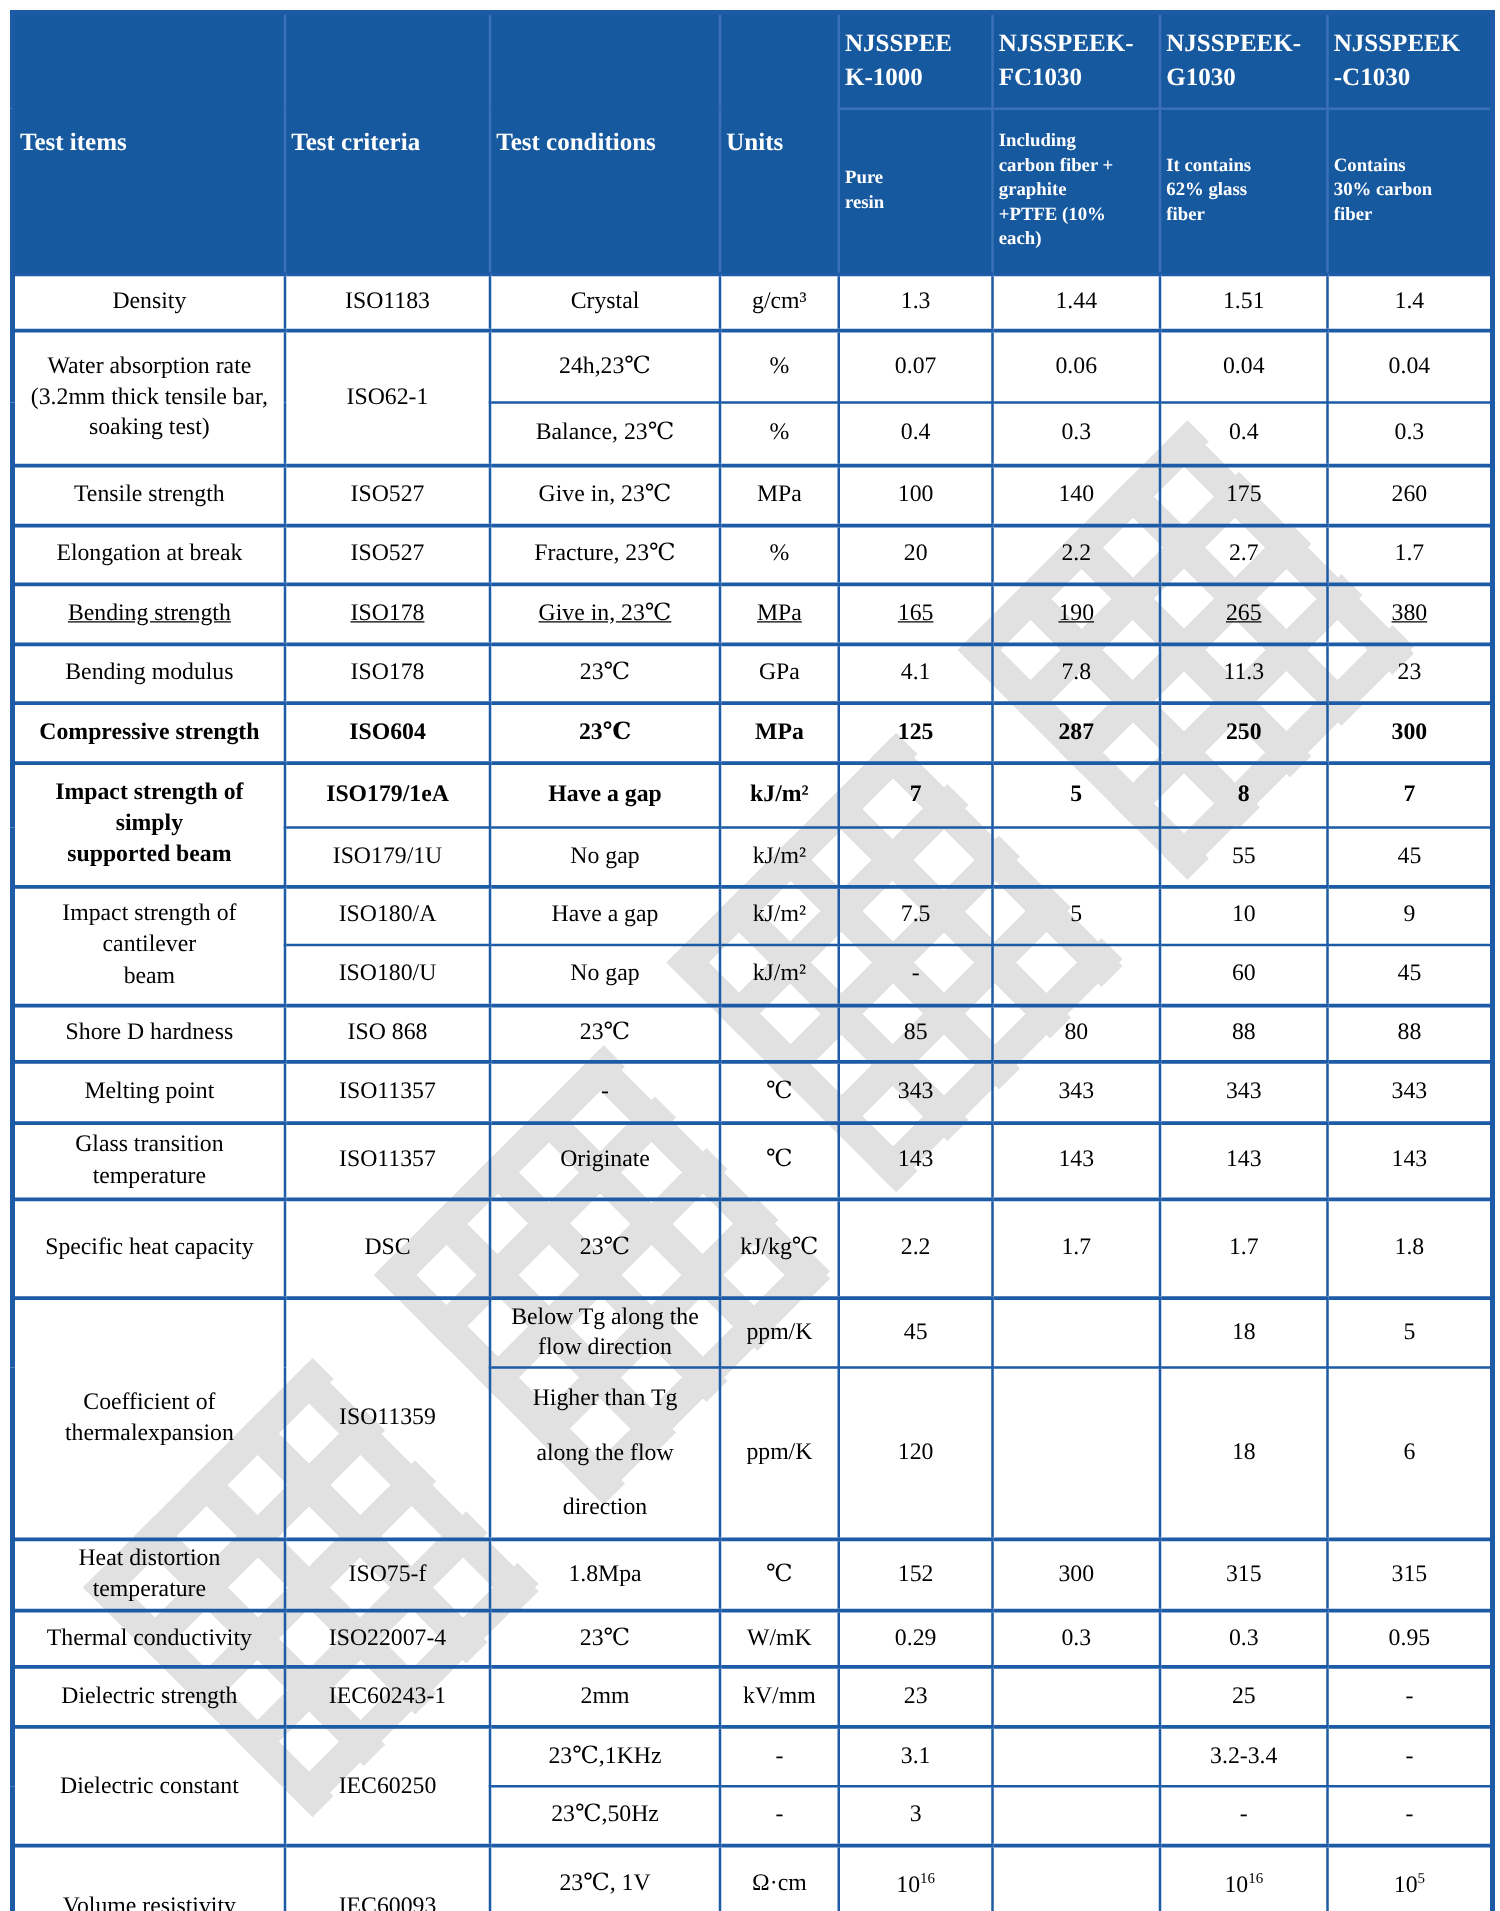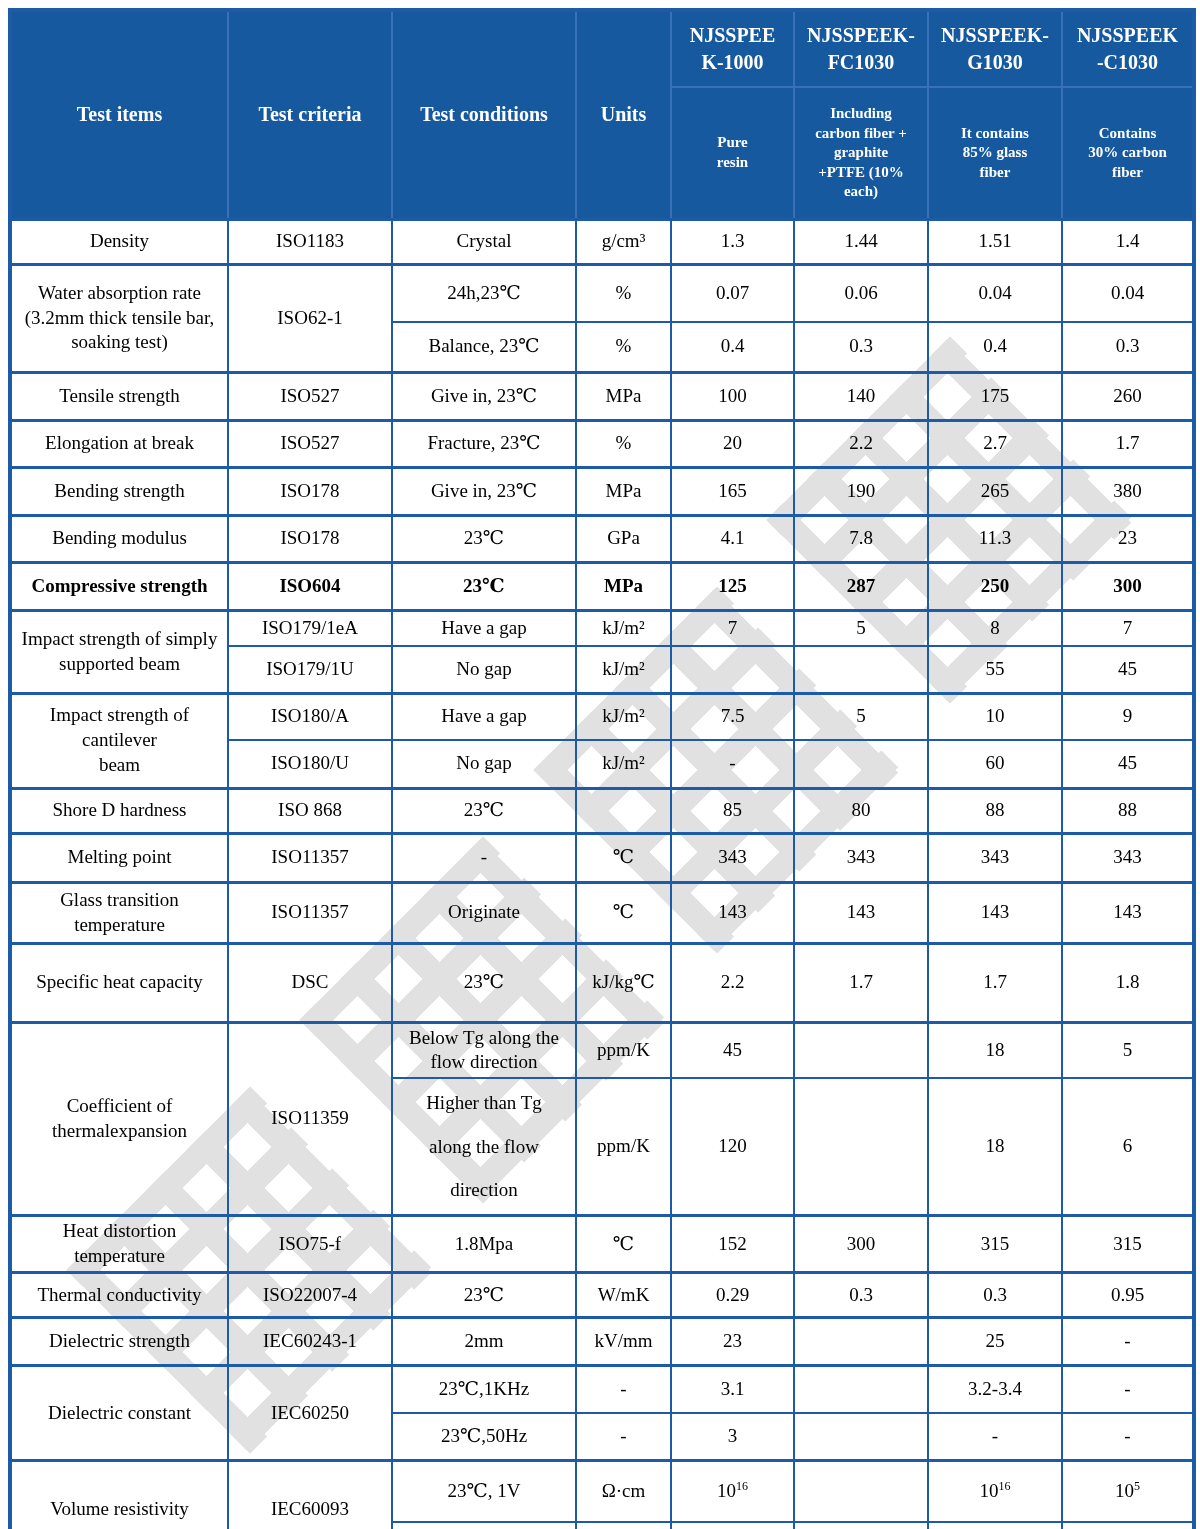--- a/index.html
+++ b/index.html
@@ -27,21 +27,21 @@
     width:1184px;
     border-collapse:collapse;table-layout:fixed;
     border:4px solid #1d5ba6;
     border-bottom:6px solid #1d5ba6;
   }
   th{
     background:#17599f;
     color:#ffffff;
     border:2px solid #3a70b5;
     font-weight:bold;
-    text-align:center;vertical-align:middle;
+    text-align:left;vertical-align:middle;
     white-space:pre-line;
     padding:2px 4px;
   }
   th.fixedcol{font-size:20px;}
   th.pname{font-size:20px;line-height:1.35;}
   th.pdesc{font-size:15px;line-height:1.3;}
   td{
     border:2px solid #1d5ba6;
     color:#000000;
     font-size:19px;
@@ -93,21 +93,21 @@
         </tr>
         <tr style="height: 132px;">
           <th class="pdesc">Pure
 resin</th>
           <th class="pdesc">Including
 carbon fiber +
 graphite
 +PTFE (10%
 each)</th>
           <th class="pdesc">It contains
-85% glass
+62% glass
 fiber</th>
           <th class="pdesc">Contains
 30% carbon
 fiber</th>
         </tr>
       </thead>
     <tbody>
         <tr class="grp" style="height: 45px;">
           <td>Density</td>
           <td>ISO1183</td>
@@ -151,21 +151,21 @@
         <tr class="grp" style="height: 47px;">
           <td>Elongation at break</td>
           <td>ISO527</td>
           <td>Fracture, 23℃</td>
           <td>%</td>
           <td>20</td>
           <td>2.2</td>
           <td>2.7</td>
           <td>1.7</td>
         </tr>
-        <tr class="grp" style="height: 48px;">
+        <tr class="grp" style="height: 48px; text-decoration: underline;">
           <td>Bending strength</td>
           <td>ISO178</td>
           <td>Give in, 23℃</td>
           <td>MPa</td>
           <td>165</td>
           <td>190</td>
           <td>265</td>
           <td>380</td>
         </tr>
         <tr class="grp" style="height: 47px;">
@@ -181,21 +181,21 @@
         <tr class="grp" style="height: 48px; font-weight: bold;">
           <td>Compressive strength</td>
           <td>ISO604</td>
           <td>23℃</td>
           <td>MPa</td>
           <td>125</td>
           <td>287</td>
           <td>250</td>
           <td>300</td>
         </tr>
-        <tr class="grp" style="height: 36px;">
+        <tr class="grp" style="height: 52px; font-weight: bold;">
           <td rowspan="2">Impact strength of simply
 supported beam</td>
           <td>ISO179/1eA</td>
           <td>Have a gap</td>
           <td>kJ/m²</td>
           <td>7</td>
           <td>5</td>
           <td>8</td>
           <td>7</td>
         </tr>

